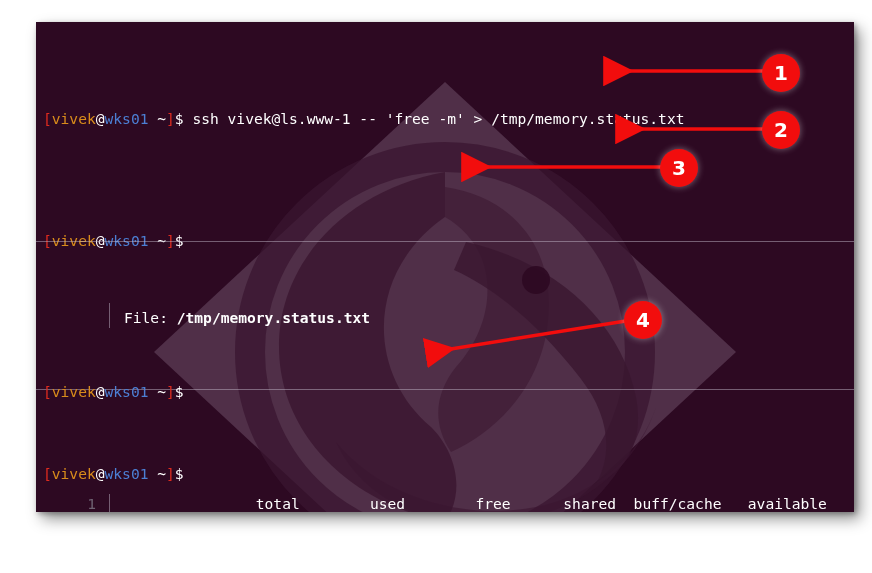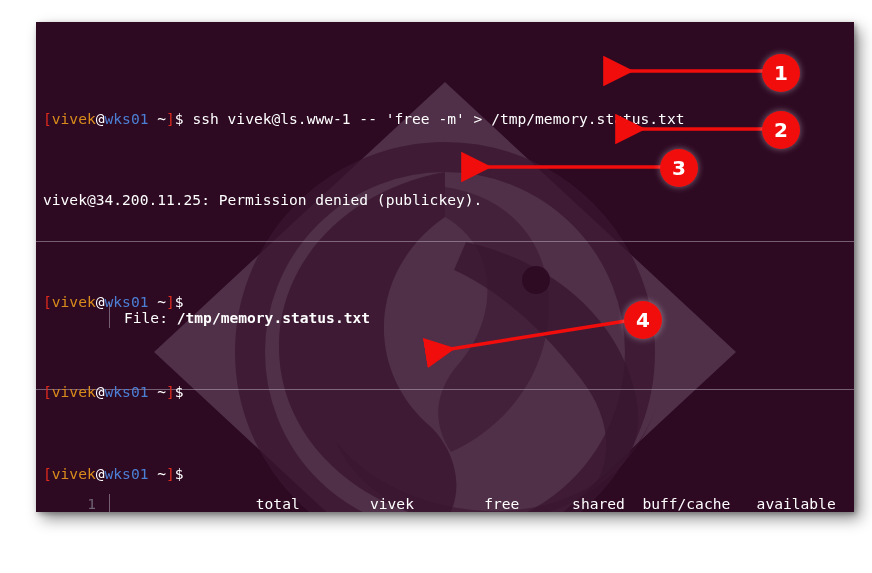--- a/index.html
+++ b/index.html
@@ -167,21 +167,20 @@
         <path d="M300,420 C340,470 420,500 500,485 C560,473 605,432 620,385
                  C600,448 540,492 470,500 C390,510 325,475 300,420 Z" fill="#3a1630" opacity="0.6"></path>
       </g>
     </svg>
 
     <div id="screen">
 
       
       <div class="ln"><span class="brk">[</span><span class="user">vivek</span><span class="at">@</span><span class="host">wks01</span><span class="tilde"> ~</span><span class="brk">]</span><span class="dollar">$</span><span class="cmd"> ssh vivek@ls.www-1 -- 'free -m' &gt; /tmp/memory.status.txt</span></div>
 
-      <div class="ln"><span class="out">vivek@34.200.11.25: Permission denied (publickey).</span></div>
 
 
       <div class="ln"><span class="brk">[</span><span class="user">vivek</span><span class="at">@</span><span class="host">wks01</span><span class="tilde"> ~</span><span class="brk">]</span><span class="dollar">$</span><span class="cmd"></span></div>
 
 
       
 
       
 
       
@@ -195,21 +194,21 @@
         <div class="bat-sep"></div>
         <div class="bat-body"><span>File:</span> <span class="bold">/tmp/memory.status.txt</span></div>
       </div>
 
       <div class="bat-rule"></div>
 
       <div id="bat-code">
         <div class="bat-row code">
           <div class="bat-gutter">1</div>
           <div class="bat-sep"></div>
-          <div class="bat-body">               total        vivek        free      shared  buff/cache   available</div>
+          <div class="bat-body">               total        used        free      shared  buff/cache   available</div>
         </div>
         
         
       </div>
 
       
     </div>
 
     <div id="screen2" style="position:absolute; left:0; top:299px; width:100%;
          font-size:14.6px; line-height:20.4px; white-space:pre; color:#ffffff;">

